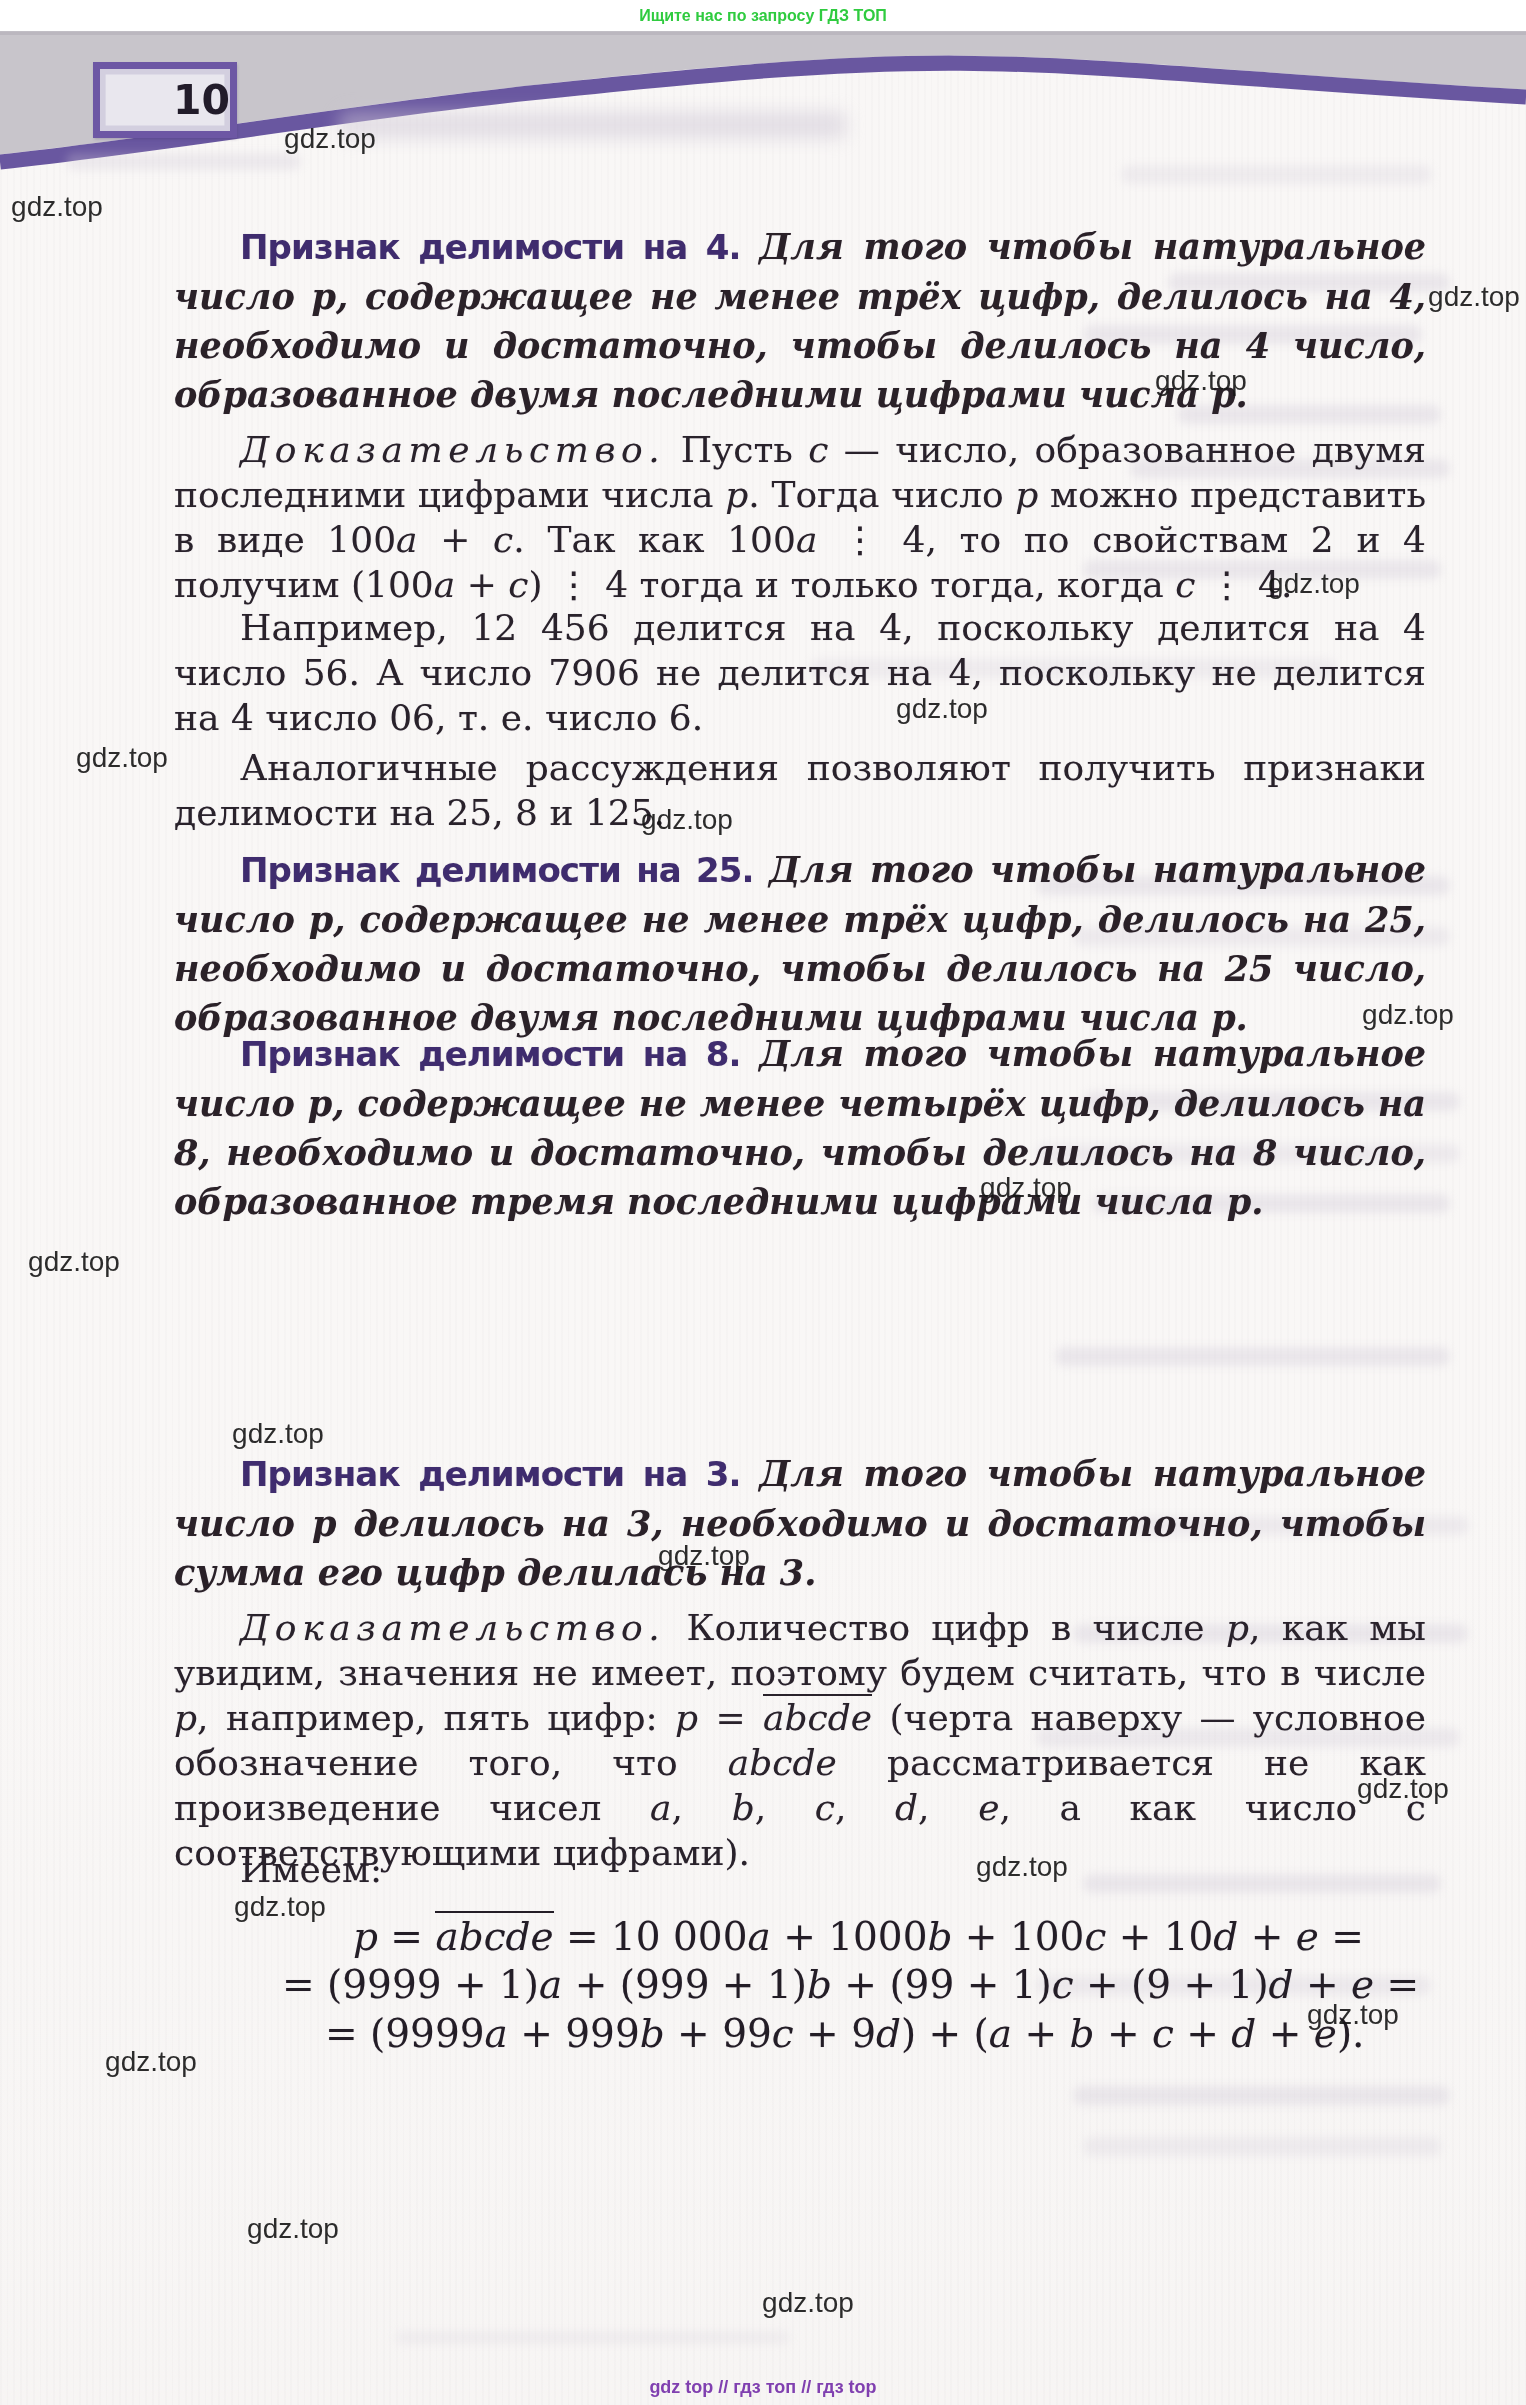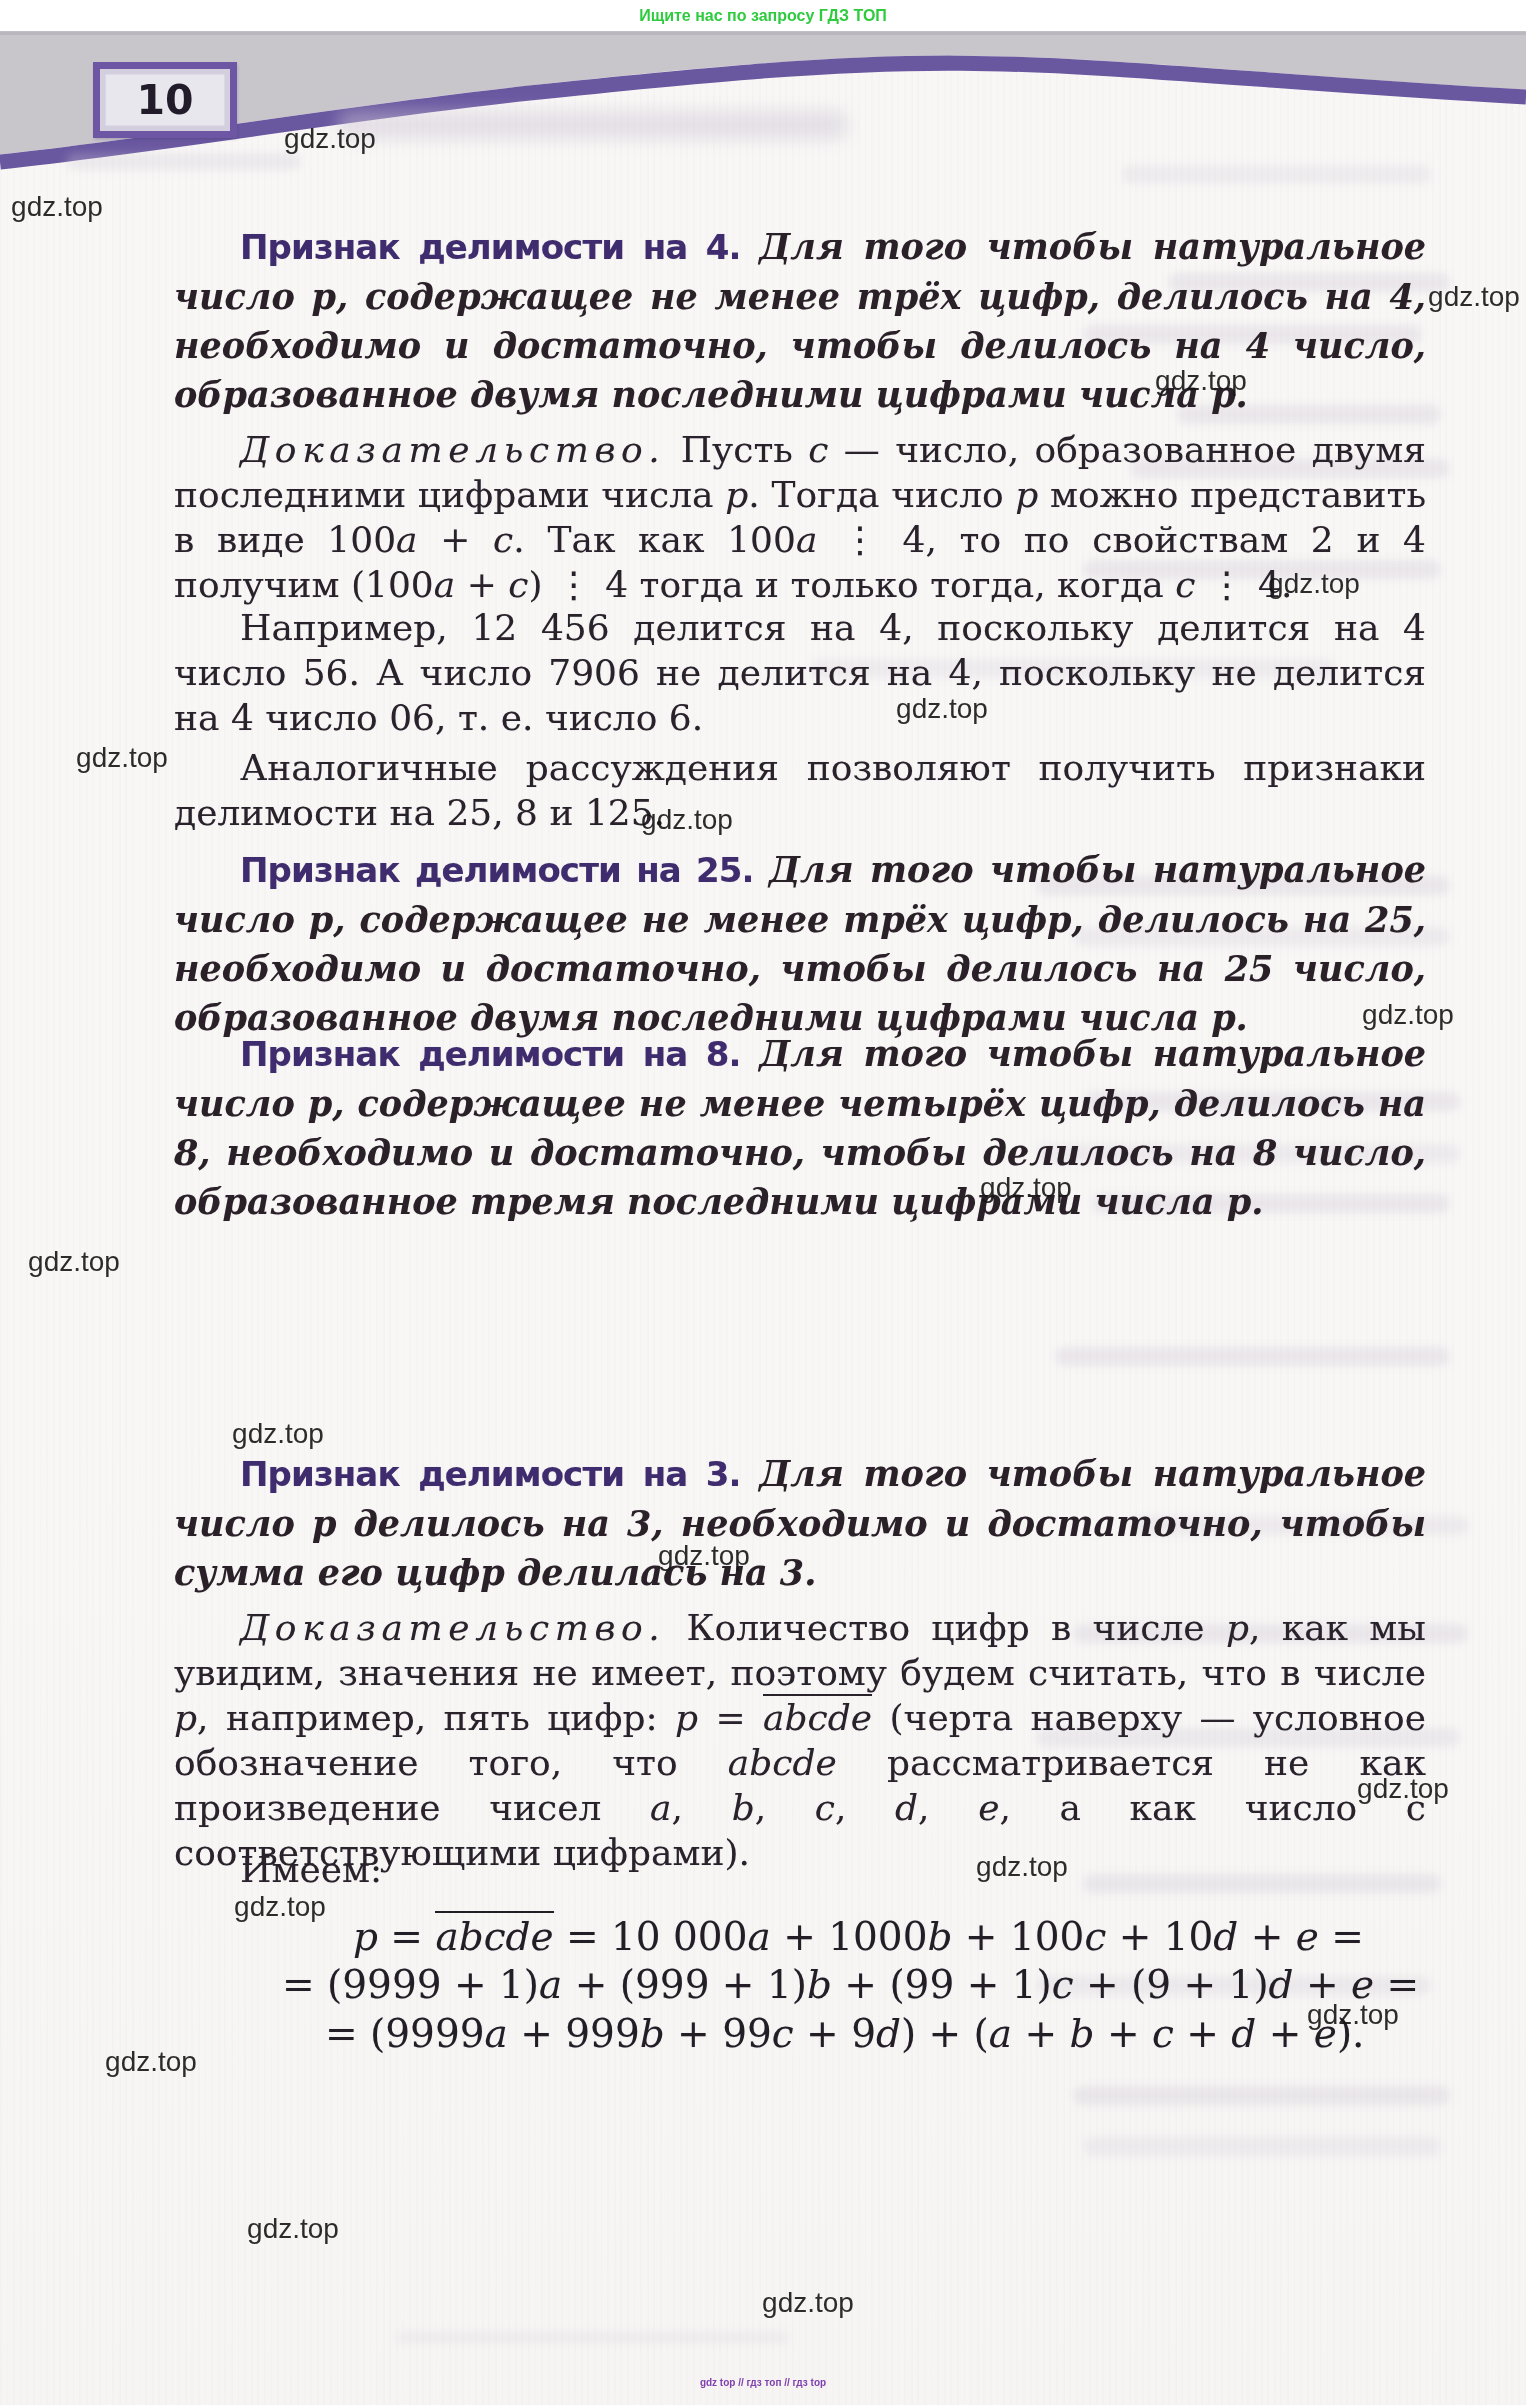--- a/index.html
+++ b/index.html
@@ -11,41 +11,41 @@
   .canvas{position:relative;width:1526px;height:2406px;overflow:hidden;
     background:#f8f6f5;
     background-image:repeating-linear-gradient(90deg, rgba(30,20,40,.015) 0 1.9px, rgba(0,0,0,0) 1.9px 6.6px),
       linear-gradient(180deg,#ffffff 0 31px,#f9f7f6 31px 60%,#f7f5f4 100%);}
   .promo{position:absolute;top:0;left:0;width:100%;height:31px;background:#ffffff;
     font-family:"Liberation Sans",sans-serif;font-size:16px;font-weight:bold;
     color:var(--c-promo);text-align:center;line-height:31px;z-index:7;}
   .banner-svg{position:absolute;top:0;left:0;z-index:1;}
   .pagebox{position:absolute;left:93px;top:62px;width:130px;height:62px;z-index:3;
     border:7.5px solid #6d57a4;background:#e9e7ee;box-shadow:inset 0 0 0 5.6px #d3cfdf, 0.9px 1.9px 2.8px rgba(60,40,90,.25);
-    display:flex;align-items:center;justify-content:center;}
+    display:flex;align-items:center;justify-content:flex-end;}
   .pagebox span{font-family:"DejaVu Sans",sans-serif;font-weight:bold;font-size:41px;color:#221c2a;}
   .ghost{position:absolute;height:19px;background:#cfc8d6;opacity:.35;filter:blur(4.7px);
     border-radius:9.4px;z-index:2;}
   .para{position:absolute;left:174px;width:1252px;margin:0;z-index:4;
     text-align:justify;text-indent:66px;color:#29222b;
     font-size:36px;line-height:45px;text-shadow:0 0 0.9px rgba(45,25,60,.25);}
   .theorem{font-size:35px;line-height:49px;font-weight:bold;font-style:italic;color:#2a2128;}
   .seg-hd{font-family:"DejaVu Sans",sans-serif;font-style:normal;font-weight:bold;
     font-size:34px;letter-spacing:-0.9px;color:var(--c-heading);}
   .seg-i{font-style:italic;}
   .seg-sp{letter-spacing:5.6px;font-style:italic;}
   .seg-ov{font-style:italic;border-top:2.8px solid currentColor;padding-top:0.9px;}
   .seg-vd{font-family:"DejaVu Sans",sans-serif;font-style:normal;padding:0 1.9px;}
   .formula{position:absolute;margin:0;z-index:4;font-size:39px;line-height:47px;
     color:#231d26;text-shadow:0 0 0.9px rgba(45,25,60,.25);white-space:nowrap;}
   .wm{position:absolute;transform:translate(-50%,-50%);z-index:5;
     font-family:"Liberation Sans",sans-serif;font-size:28px;color:var(--c-wm);
     opacity:.9;white-space:nowrap;}
   .footer{position:absolute;top:2377px;left:0;width:100%;text-align:center;z-index:6;
-    font-family:"Liberation Sans",sans-serif;font-size:10px;font-weight:bold;color:var(--c-footer);}
+    font-family:"Liberation Sans",sans-serif;font-size:18px;font-weight:bold;color:var(--c-footer);}
 </style>
 </head>
 <body>
 
 <div class="canvas">
 
   <svg class="banner-svg" width="1526" height="245" viewBox="0 0 1621 260">
     <path d="M0,33 L1621,33 L1621,95 C1350,80 1180,60 1020,59 C880,58 720,74 560,91 C350,114 200,142 0,164 Z" fill="#c8c5cb"></path>
     <path d="M0,33 L1621,33 L1621,37 L0,37 Z" fill="#bbb7bf"></path>
     <path d="M0,172 C200,150 350,122 560,99 C720,82 880,66 1020,67 C1180,68 1350,88 1621,103" fill="none" stroke="var(--c-ribbon)" stroke-width="16" opacity="0.96"></path>

